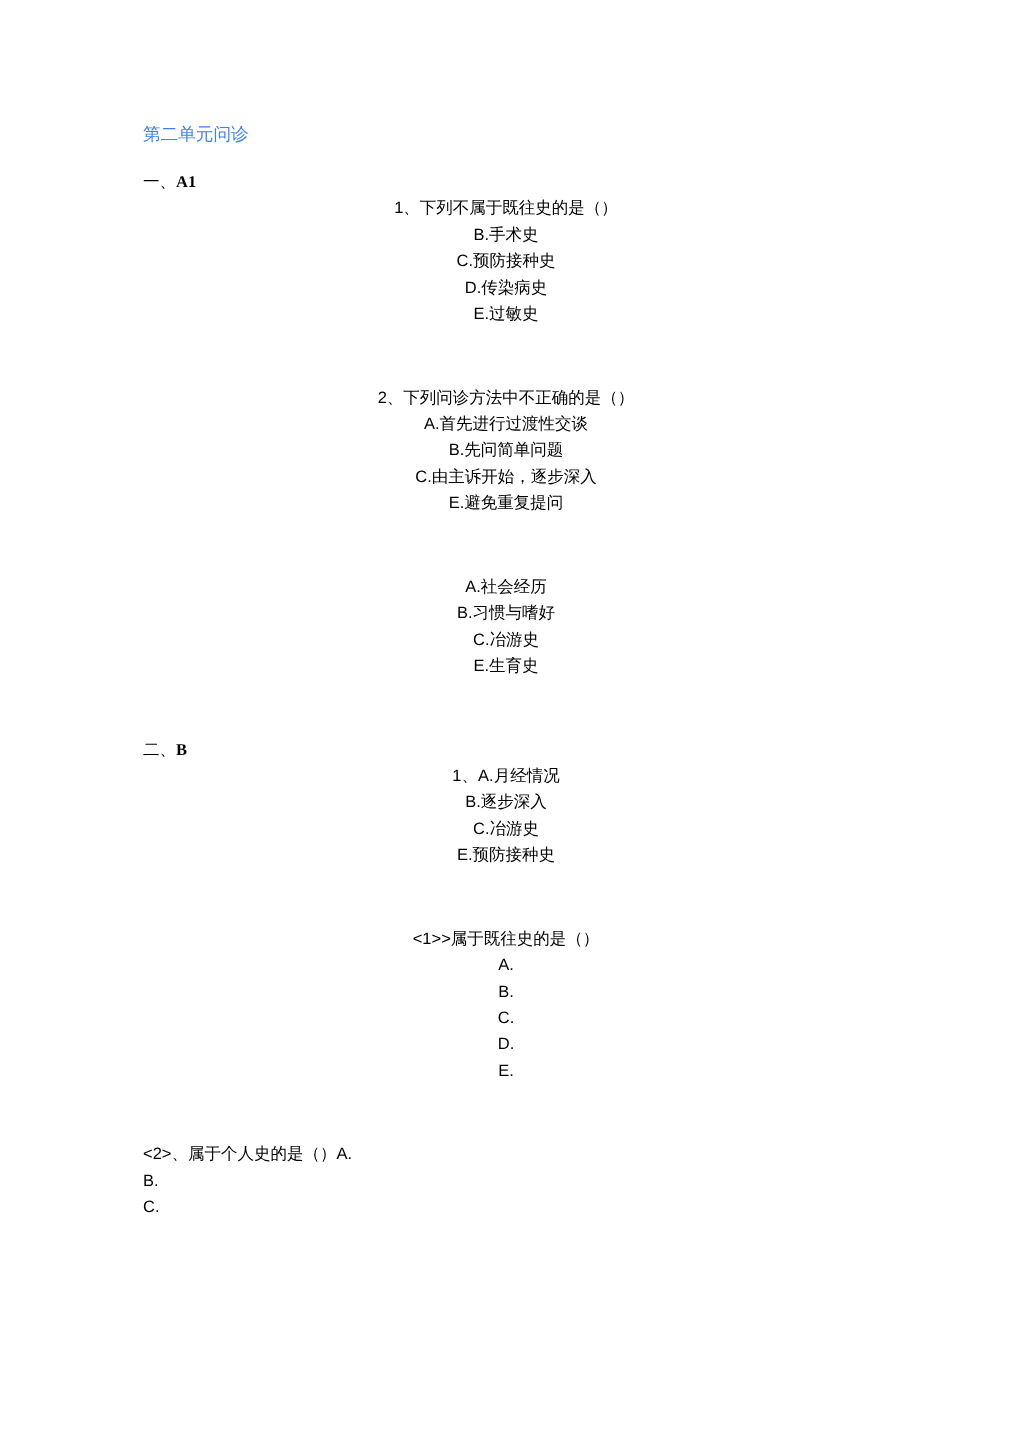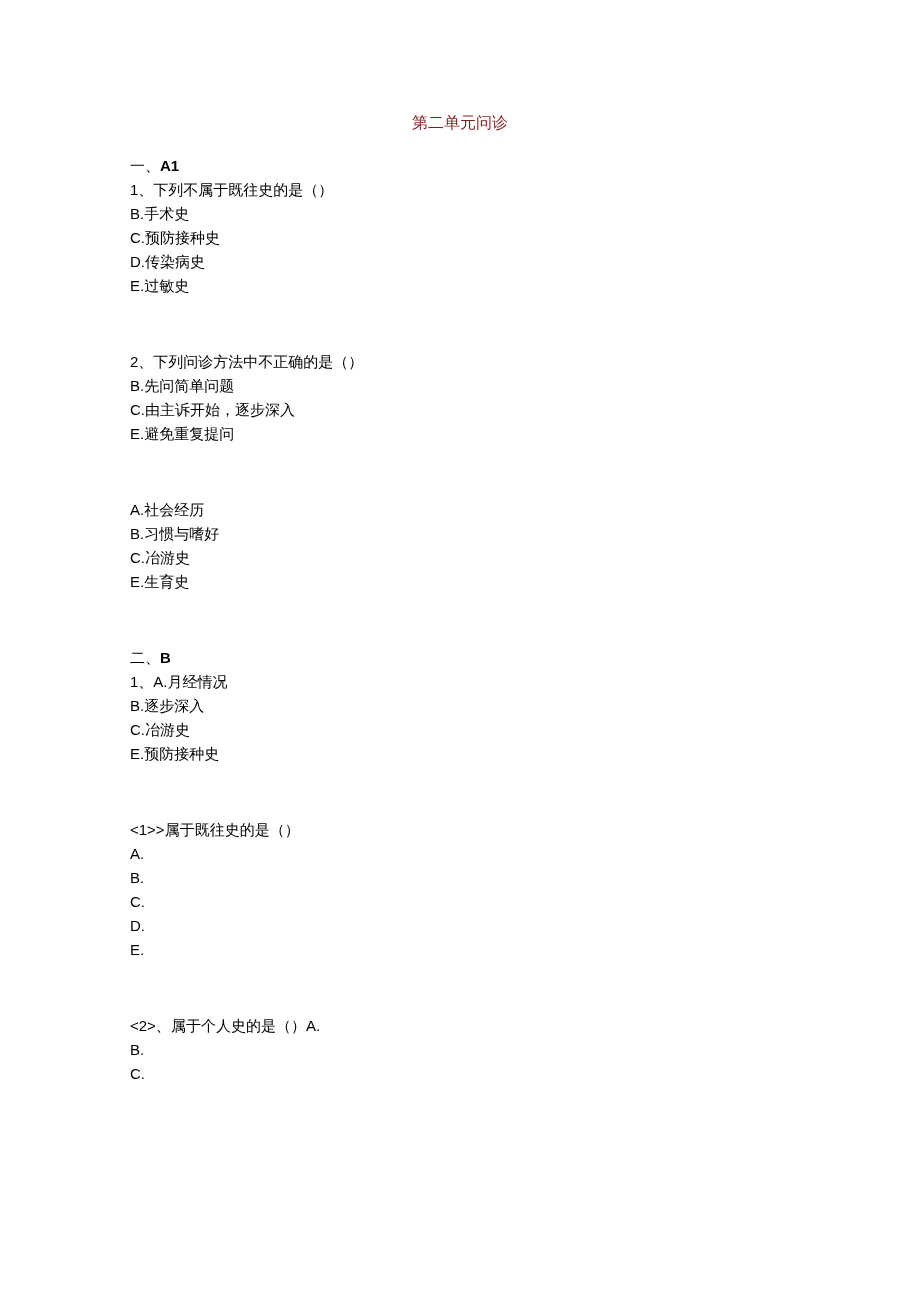--- a/index.html
+++ b/index.html
@@ -9,34 +9,34 @@
       font-family: "Microsoft YaHei", "SimSun", Arial, sans-serif;
       width: 920px;
     }
     .page {
       padding: 110px 130px 60px 130px;
       font-size: 15px;
       line-height: 1.6;
       color: #000000;
     }
     .title {
-      text-align: center;
-      color: #7f1d1d;
+      color: #3b82f6;
       font-size: 16px;
       margin-bottom: 18px;
     }
     .section-header {
       margin-top: 4px;
     }
     .bold-label {
-      font-family: Liberation Sans, sans-serif;
+      font-family: Liberation Serif, serif;
       font-weight: bold;
     }
     .q-block {
       margin-bottom: 52px;
+      text-align: center;
     }
     .line {
       display: block;
     }
     .q-stem .num {
       font-family: Arial, sans-serif;
     }
     .opt-letter {
       font-family: Arial, sans-serif;
     }
@@ -59,20 +59,21 @@
     <div class="line"><span class="opt-letter">B.</span><span>手术史</span></div>
     <div class="line"><span class="opt-letter">C.</span><span>预防接种史</span></div>
     <div class="line"><span class="opt-letter">D.</span><span>传染病史</span></div>
     <div class="line"><span class="opt-letter">E.</span><span>过敏史</span></div>
   </div>
 
   <div class="q-block">
     <div class="line q-stem">
       <span class="num">2、</span><span>下列问诊方法中不正确的是（）</span>
     </div>
+    <div class="line"><span class="opt-letter">A.</span><span>首先进行过渡性交谈</span></div>
     <div class="line"><span class="opt-letter">B.</span><span>先问简单问题</span></div>
     <div class="line"><span class="opt-letter">C.</span><span>由主诉开始，逐步深入</span></div>
     <div class="line"><span class="opt-letter">E.</span><span>避免重复提问</span></div>
   </div>
 
   <div class="q-block">
     <div class="line"><span class="opt-letter">A.</span><span>社会经历</span></div>
     <div class="line"><span class="opt-letter">B.</span><span>习惯与嗜好</span></div>
     <div class="line"><span class="opt-letter">C.</span><span>冶游史</span></div>
     <div class="line"><span class="opt-letter">E.</span><span>生育史</span></div>

